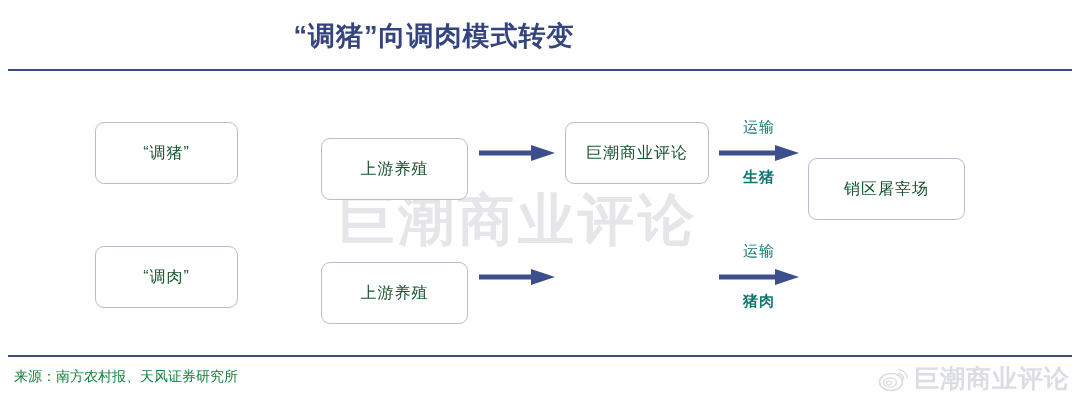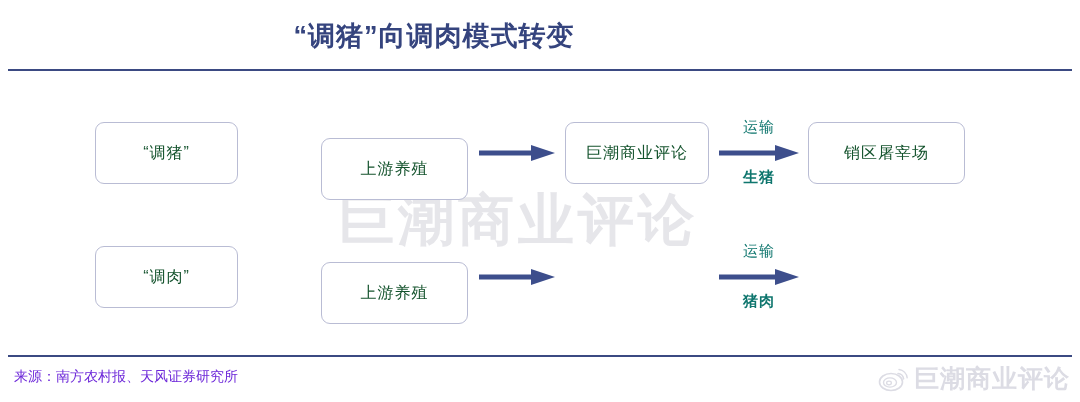--- a/index.html
+++ b/index.html
@@ -77,21 +77,21 @@
     align-items: center;
     justify-content: center;
     font-size: 16px;
     color: #14532d;
     letter-spacing: 1px;
     white-space: nowrap;
   }
   .node-label     { left: 95px;  width: 143px; }
   .node-upstream  { left: 321px; width: 147px; margin-top: 16px; }
   .node-mid       { left: 565px; width: 144px; }
-  .node-end       { left: 808px; width: 157px; }
+  .node-end       { left: 808px; width: 157px; margin-top: 36px; }
 
   
   .arrow-plain {
     position: absolute;
     left: 479px;
     top: 23px;
     width: 76px;
     height: 16px;
   }
   
@@ -121,21 +121,21 @@
   }
   .arrow-cap.above { top: 10px; }
   .arrow-cap.below { top: 60px; font-weight: bold; }
 
   
   .source {
     position: absolute;
     left: 14px;
     top: 368px;
     font-size: 14px;
-    color: #6d28d9;
+    color: #15803d;
     white-space: nowrap;
   }
   .brand {
     position: absolute;
     right: 10px;
     top: 362px;
     display: flex;
     align-items: center;
     gap: 6px;
     user-select: none;

